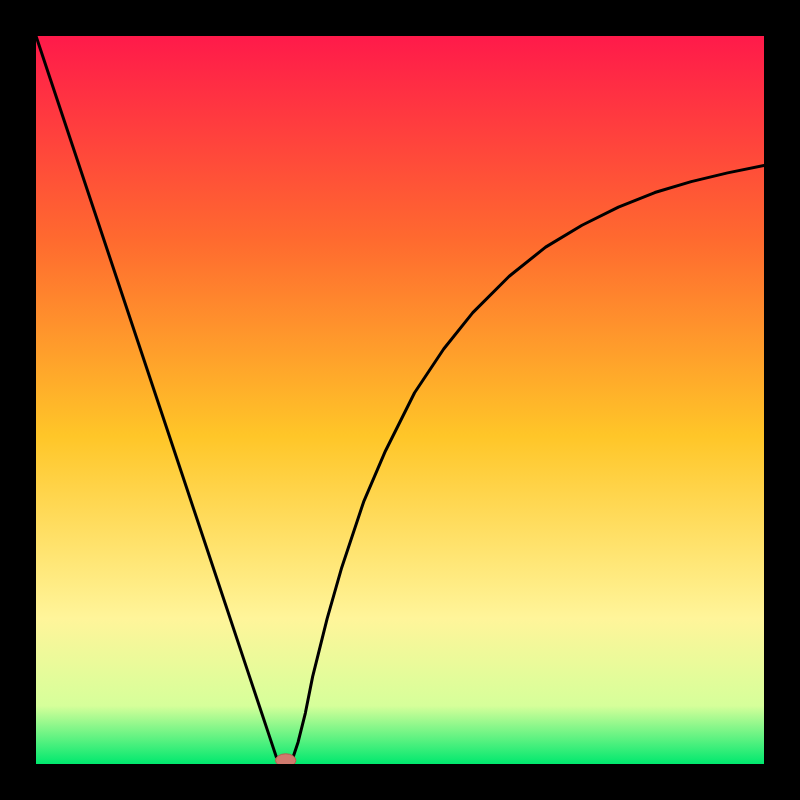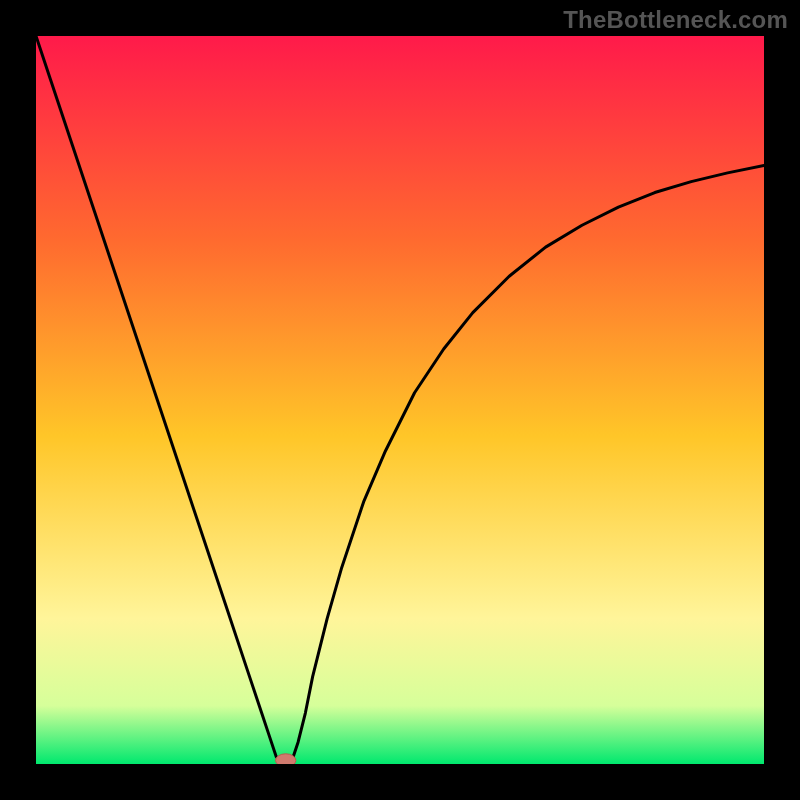--- a/index.html
+++ b/index.html
@@ -36,21 +36,20 @@
   }
   svg {
     display: block;
   }
 </style>
 </head>
 <body>
 
 <div class="outer">
 
-  <div class="watermark">TheBottleneck.com</div>
 
   <div class="plot-wrap">
     <svg id="chart-svg" width="728" height="728" viewBox="0 0 728 728" preserveAspectRatio="none">
       <defs>
         <linearGradient id="bg-grad" x1="0" y1="0" x2="0" y2="1">
           <stop id="g0" offset="0%" stop-color="#ff1a4a"></stop>
           <stop id="g1" offset="28%" stop-color="#ff6a2f"></stop>
           <stop id="g2" offset="55%" stop-color="#ffc628"></stop>
           <stop id="g3" offset="80%" stop-color="#fff59a"></stop>
           <stop id="g4" offset="92%" stop-color="#d6ff9a"></stop>

